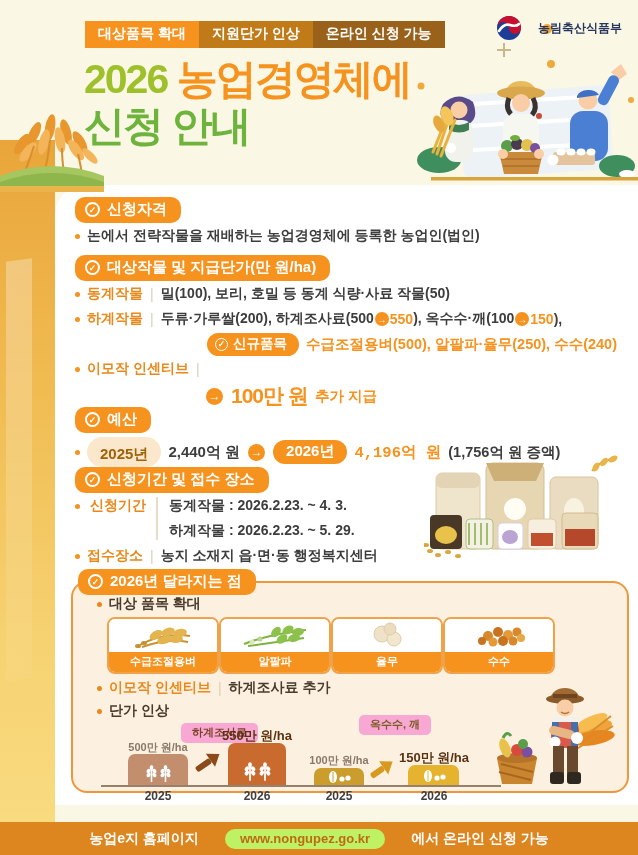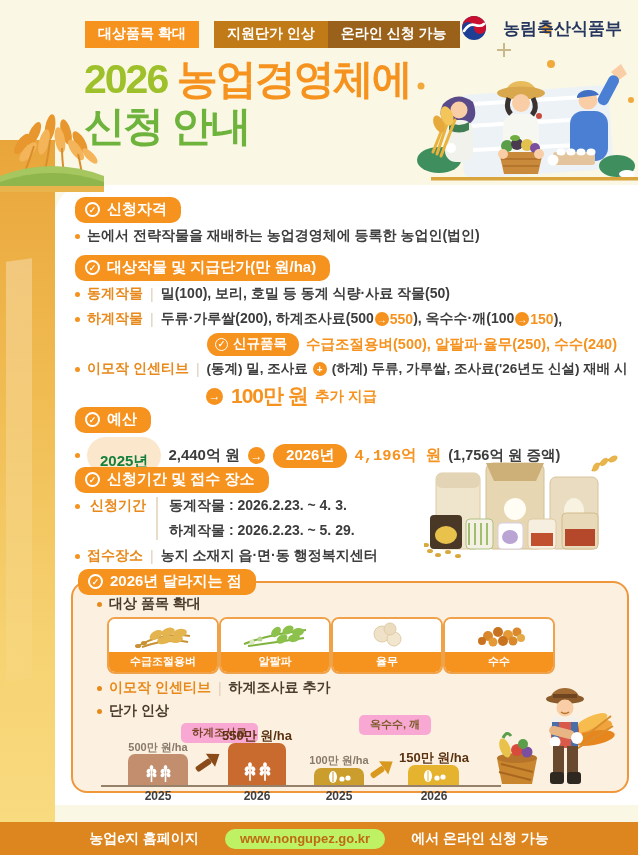--- a/index.html
+++ b/index.html
@@ -9,24 +9,24 @@
 
   
   .left-band { position:absolute; left:0; top:140px; bottom:0; width:55px;
     background:linear-gradient(180deg,#E9A53A 0%,#F0BC52 35%,#F6D271 70%,#F9DC82 100%); z-index:1; }
   .left-band .streak { position:absolute; left:6px; top:120px; width:26px; height:420px;
     background:linear-gradient(180deg,rgba(255,255,255,.30),rgba(255,255,255,.05)); transform:skewY(-8deg); }
 
   
   .top-badges { position:absolute; left:85px; top:21px; display:flex; z-index:5; }
   .tbadge { color:#fff; font-weight:bold; font-size:14px; padding:4px 13px 5px; white-space:nowrap; }
-  .tb1 { background:#F6921E; } .tb2 { background:#C07B18;margin-left:15px; } .tb3 { background:#99611A; }
+  .tb1 { background:#F6921E; } .tb2 { background:#C07B18; } .tb3 { background:#99611A; }
 
   .ministry { position:absolute; right:16px; top:15px; display:flex; align-items:center; gap:16px;
-    color:#26365E; font-weight:bold; font-size:17px; z-index:5; }
+    color:#26365E; font-weight:bold; font-size:12px; z-index:5; }
 
   .title { position:absolute; left:84px; top:56px; z-index:5; font-weight:bold;
     font-size:41px; letter-spacing:-2px; line-height:1.14; }
   .t-year { color:#9DC02B; } .t-main { color:#F6921E; } .t-sub { color:#6EB43C; }
 
   .hero { position:absolute; right:0; top:56px; z-index:4; }
   .wheat-left { position:absolute; left:0; top:104px; z-index:3; }
 
   
   .card { position:absolute; left:55px; top:185px; width:583px; height:620px; background:#fff;
@@ -46,21 +46,21 @@
   .oval { color:#F6921E; }
   .achip { display:inline-flex; width:14px; height:14px; border-radius:50%; background:#F6921E; color:#fff;
     align-items:center; justify-content:center; font-size:10px; font-weight:bold; flex:none; margin:0 1px; }
   .achip.big { width:17px; height:17px; font-size:12px; }
 
   .new-badge { display:inline-flex; align-items:center; gap:5px; background:#F6921E; color:#fff;
     font-weight:bold; font-size:13.5px; padding:2px 12px 3px 8px; border-radius:999px; white-space:nowrap; }
   .amt { font-size:21px; color:#F6921E; font-weight:bold; letter-spacing:-1px; }
   .amt-suffix { font-size:14.5px; color:#F6921E; font-weight:bold; }
 
-  .pill25 { background:#FBE8CC; color:#15803d; font-weight:bold; font-size:15px; border-radius:999px; padding:15px 13px 3px; }
+  .pill25 { background:#FBE8CC; color:#a16207; font-weight:bold; font-size:15px; border-radius:999px; padding:8px 13px 3px; }
   .pill26 { background:#F6921E; color:#fff; font-weight:bold; font-size:15px; border-radius:999px; padding:2px 13px 3px; }
   .bud-val { color:#F6921E; font-size:15.5px;font-family:Liberation Mono, monospace; }
 
   .kv { display:flex; gap:10px; font-size:14px; font-weight:bold; color:#3D3D3D; }
   .kv-label { color:#E8891B; white-space:nowrap; }
   .kv-vals { border-left:2px solid #E8DCC8; padding-left:11px; display:flex; flex-direction:column; gap:7px; }
 
   .bags { position:absolute; right:14px; top:268px; }
 
   
@@ -261,25 +261,20 @@
       <span class="new-badge">
         <span class="circ" style="width:13px;height:13px;border-width:1.6px">✓</span>
         <span>신규품목</span>
       </span>
       <span class="oval" style="font-size:14.5px">수급조절용벼(500), 알팔파·율무(250), 수수(240)</span>
     </div>
     <div class="abs line" style="top:175px">
       <span class="dot"></span>
       <span class="olabel">이모작 인센티브</span>
       <span class="divider">|</span>
-      <span style="display:inline-flex;align-items:center;gap:4px;font-size:13.5px">
-        <span>(동계) 밀, 조사료</span>
-        <span class="achip">+</span>
-        <span>(하계) 두류, 가루쌀, 조사료('26년도 신설) 재배 시</span>
-      </span>
     </div>
     <div class="abs line" style="top:197px;left:150px">
       <span class="achip big">→</span>
       <span class="amt">100만 원</span>
       <span class="amt-suffix">추가 지급</span>
     </div>
 
     <div class="abs" style="top:222px">
       <div class="sec-badge">
         <span class="circ">✓</span>

